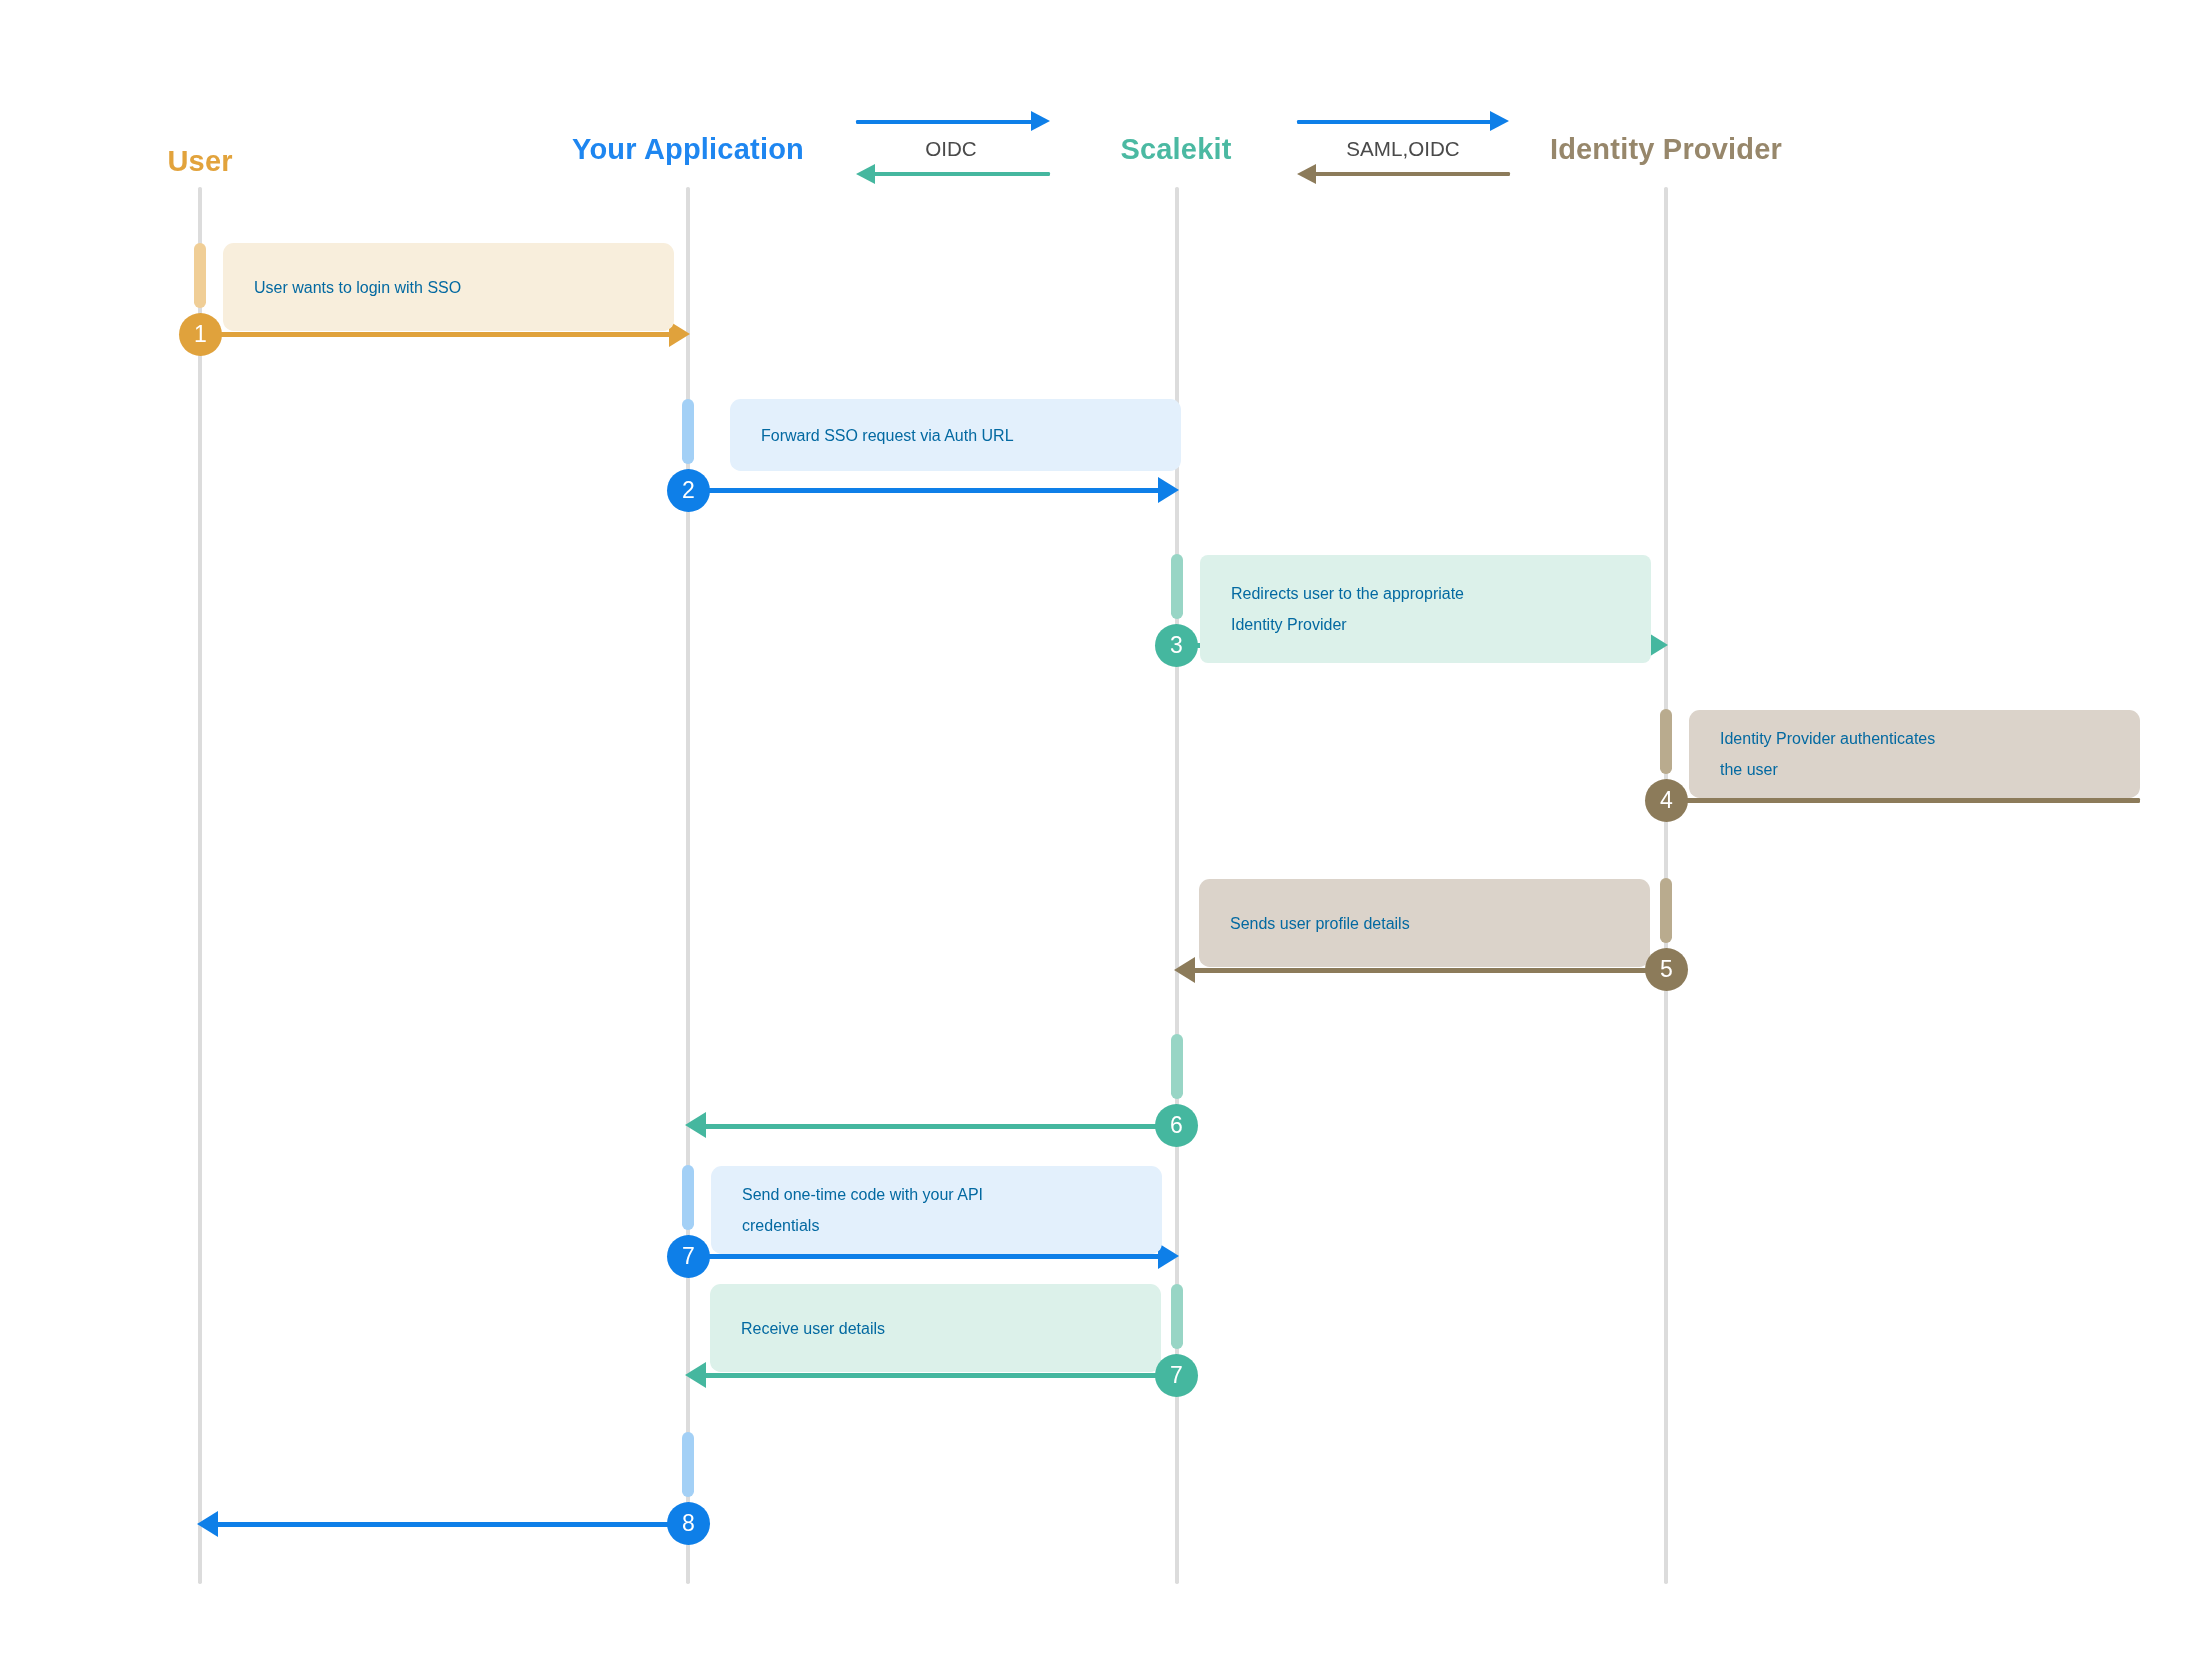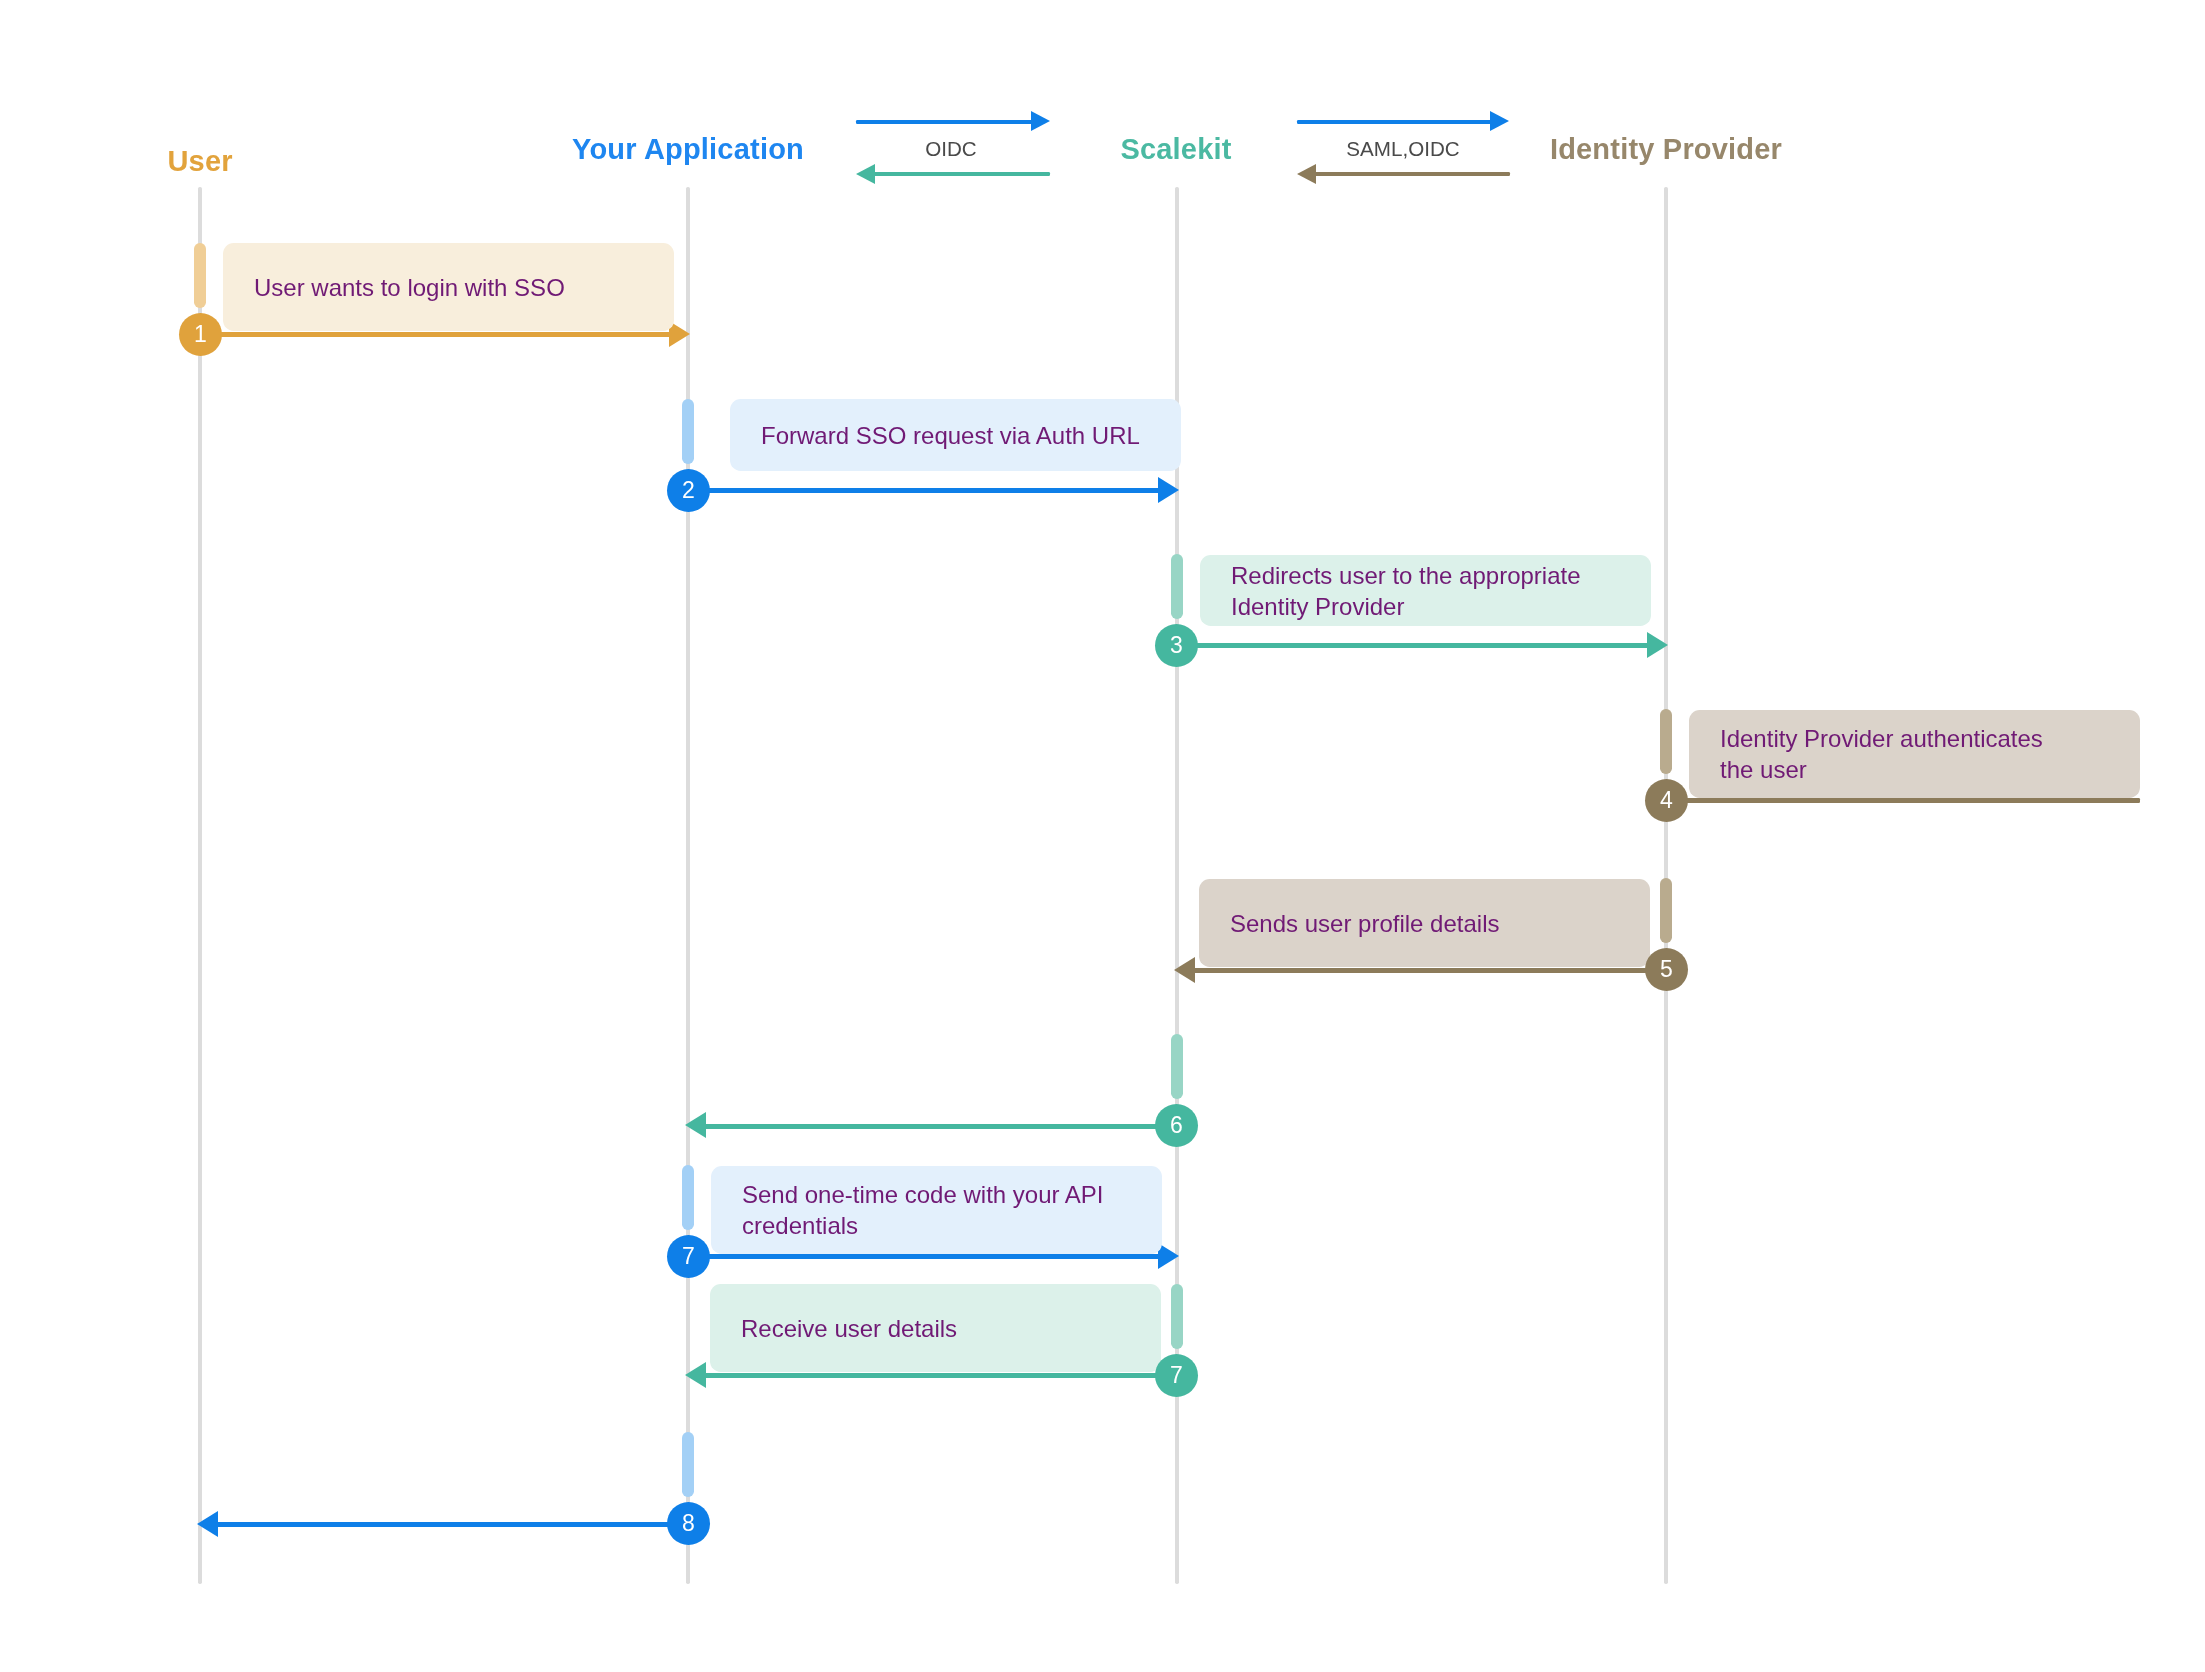--- a/index.html
+++ b/index.html
@@ -37,21 +37,21 @@
     color:#ffffff;font-size:23px;display:flex;align-items:center;justify-content:center;
     z-index:5;
   }
   .msg-box{
     position:absolute;width:451px;border-radius:10.7px;
     display:flex;flex-direction:column;justify-content:center;
     padding-left:31px;box-sizing:border-box;
     z-index:2;
   }
   .msg-line{
-    font-size:24px;color:#701a75;line-height:31px;white-space:nowrap;
+    font-size:16px;color:#0369a1;line-height:31px;white-space:nowrap;
   }
 </style>
 </head>
 <body>
 
 <div id="canvas">
     <div class="lifeline" style="left: 198px; top: 187px; height: 1397px; background: rgb(220, 220, 220);"></div>
     <div class="actor-label" style="left: -0.9px; top: 130px; width: 402px; color: rgb(226, 163, 60); margin-top: 12px;">User</div>
     <div class="lifeline" style="left: 686px; top: 187px; height: 1397px; background: rgb(220, 220, 220);"></div>
     <div class="actor-label" style="left: 487px; top: 130px; width: 402px; color: rgb(30, 134, 240);">Your Application</div>
@@ -83,21 +83,21 @@
     <div class="head-right" style="left: 1158px; top: 477px; border-left: 21.4px solid rgb(14, 127, 232);"></div>
     <div class="msg-box" style="left: 711px; top: 399px; height: 72px; background: rgb(227, 240, 252); margin-left: 19px;">
       <div class="msg-line">Forward SSO request via Auth URL</div>
     </div>
     <div class="badge" style="left: 667px; top: 469px; background: rgb(14, 127, 232);">
       <div>2</div>
     </div>
     <div class="activation" style="left: 1171px; top: 554px; height: 65px; background: rgb(152, 213, 197); z-index: 3;"></div>
     <div class="hline" style="left: 1176px; top: 643px; width: 474px; height: 4.5px; background: rgb(69, 183, 159);"></div>
     <div class="head-right" style="left: 1647px; top: 632px; border-left: 21.4px solid rgb(69, 183, 159);"></div>
-    <div class="msg-box" style="left: 1200px; top: 555px; height: 71px; background: rgb(220, 241, 234);">
+    <div class="msg-box" style="left: 1200px; top: 555px; height: 108px; background: rgb(220, 241, 234); border-radius: 8px;">
       <div class="msg-line">Redirects user to the appropriate</div>
       <div class="msg-line">Identity Provider</div>
     </div>
     <div class="badge" style="left: 1155px; top: 624px; background: rgb(69, 183, 159);">
       <div>3</div>
     </div>
     <div class="activation" style="left: 1660px; top: 709px; height: 65px; background: rgb(185, 171, 142); z-index: 3;"></div>
     <div class="hline" style="left: 1666px; top: 798px; width: 474px; height: 4.5px; background: rgb(140, 123, 90);"></div>
     <div class="msg-box" style="left: 1689px; top: 710px; height: 88px; background: rgb(219, 211, 202);">
       <div class="msg-line">Identity Provider authenticates</div>

